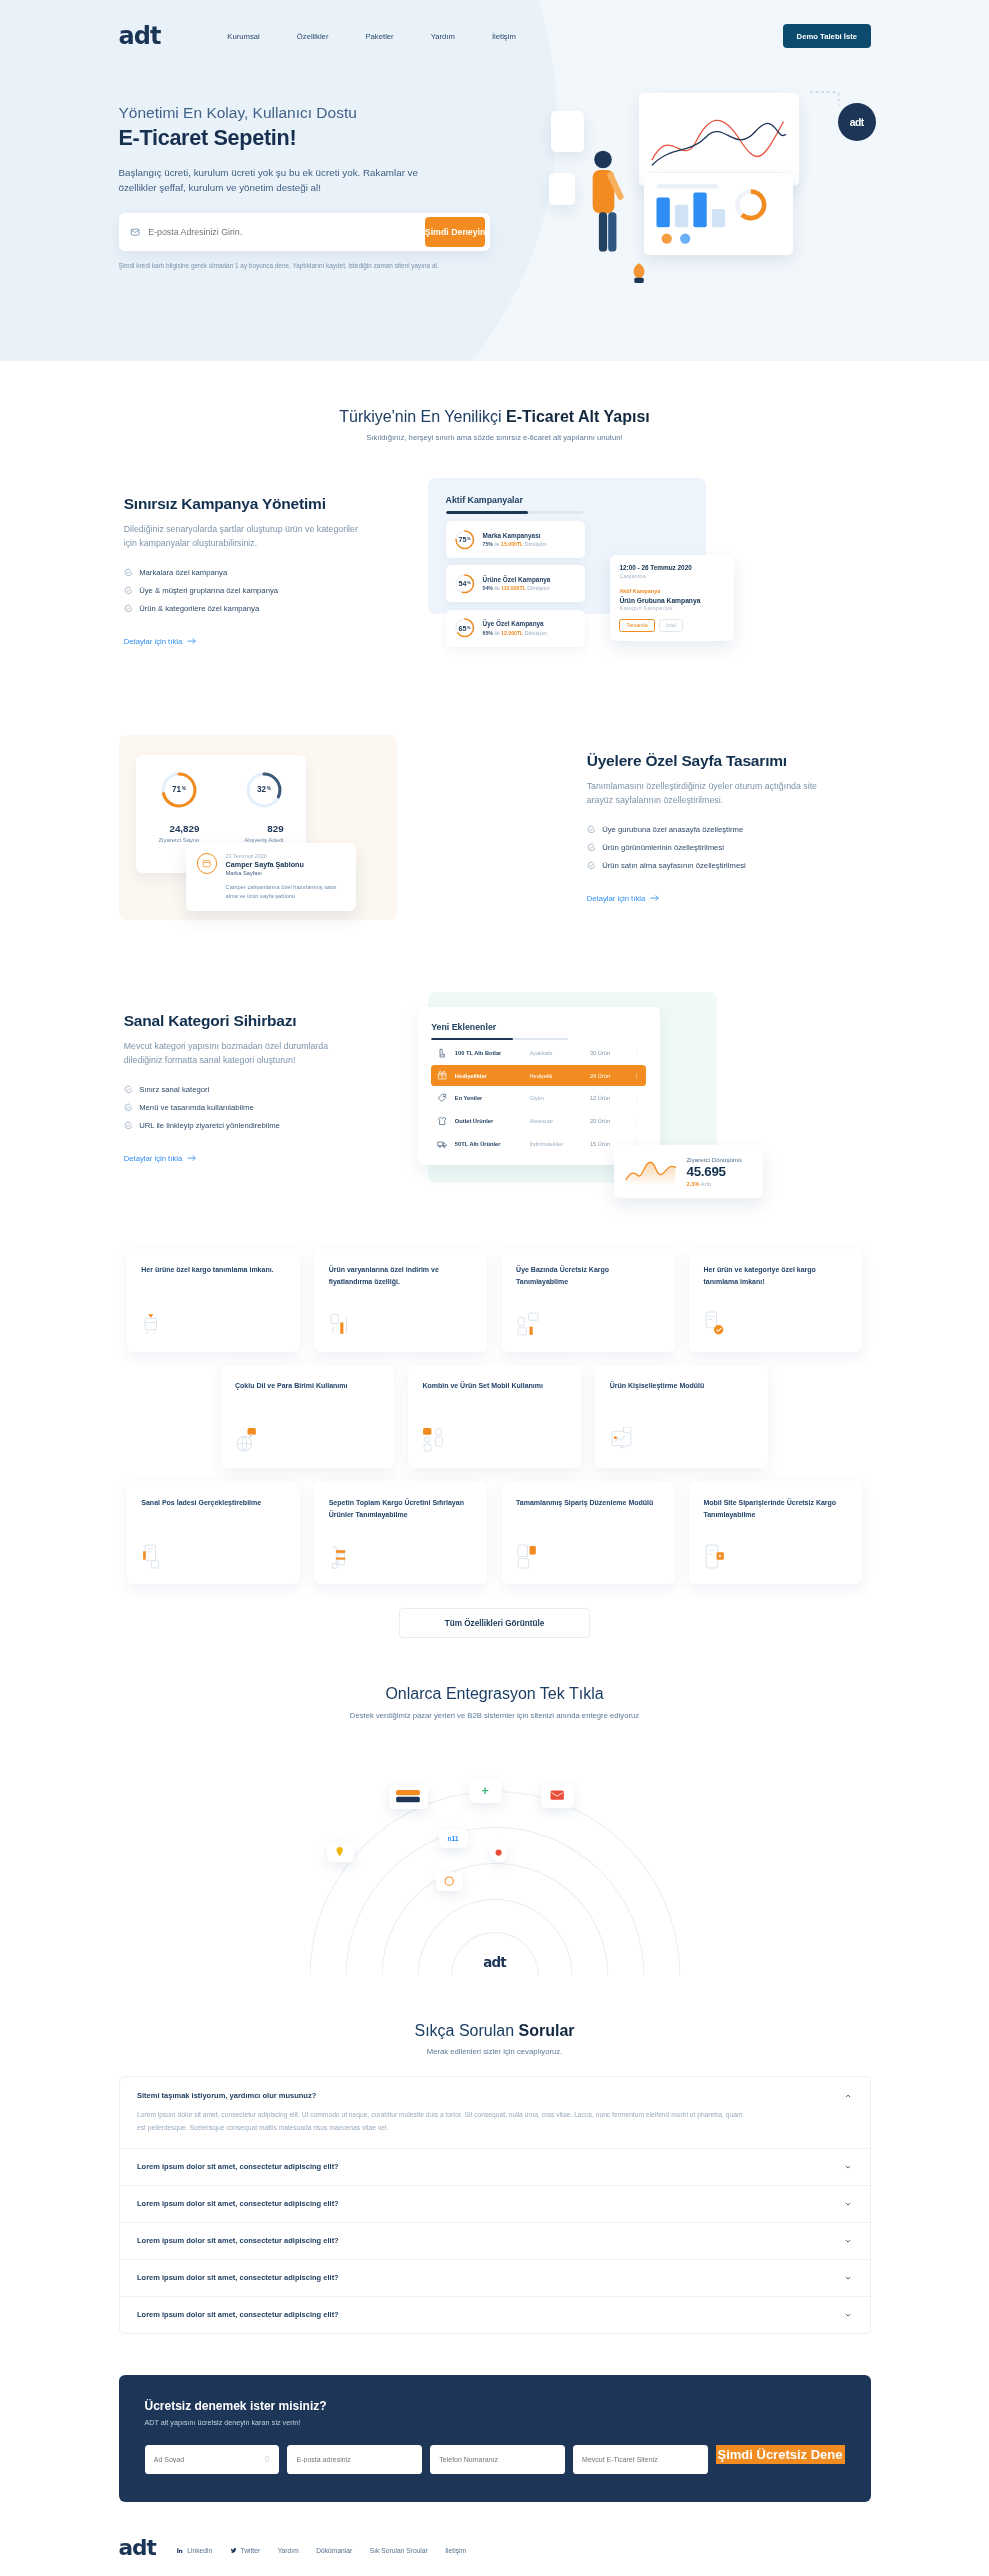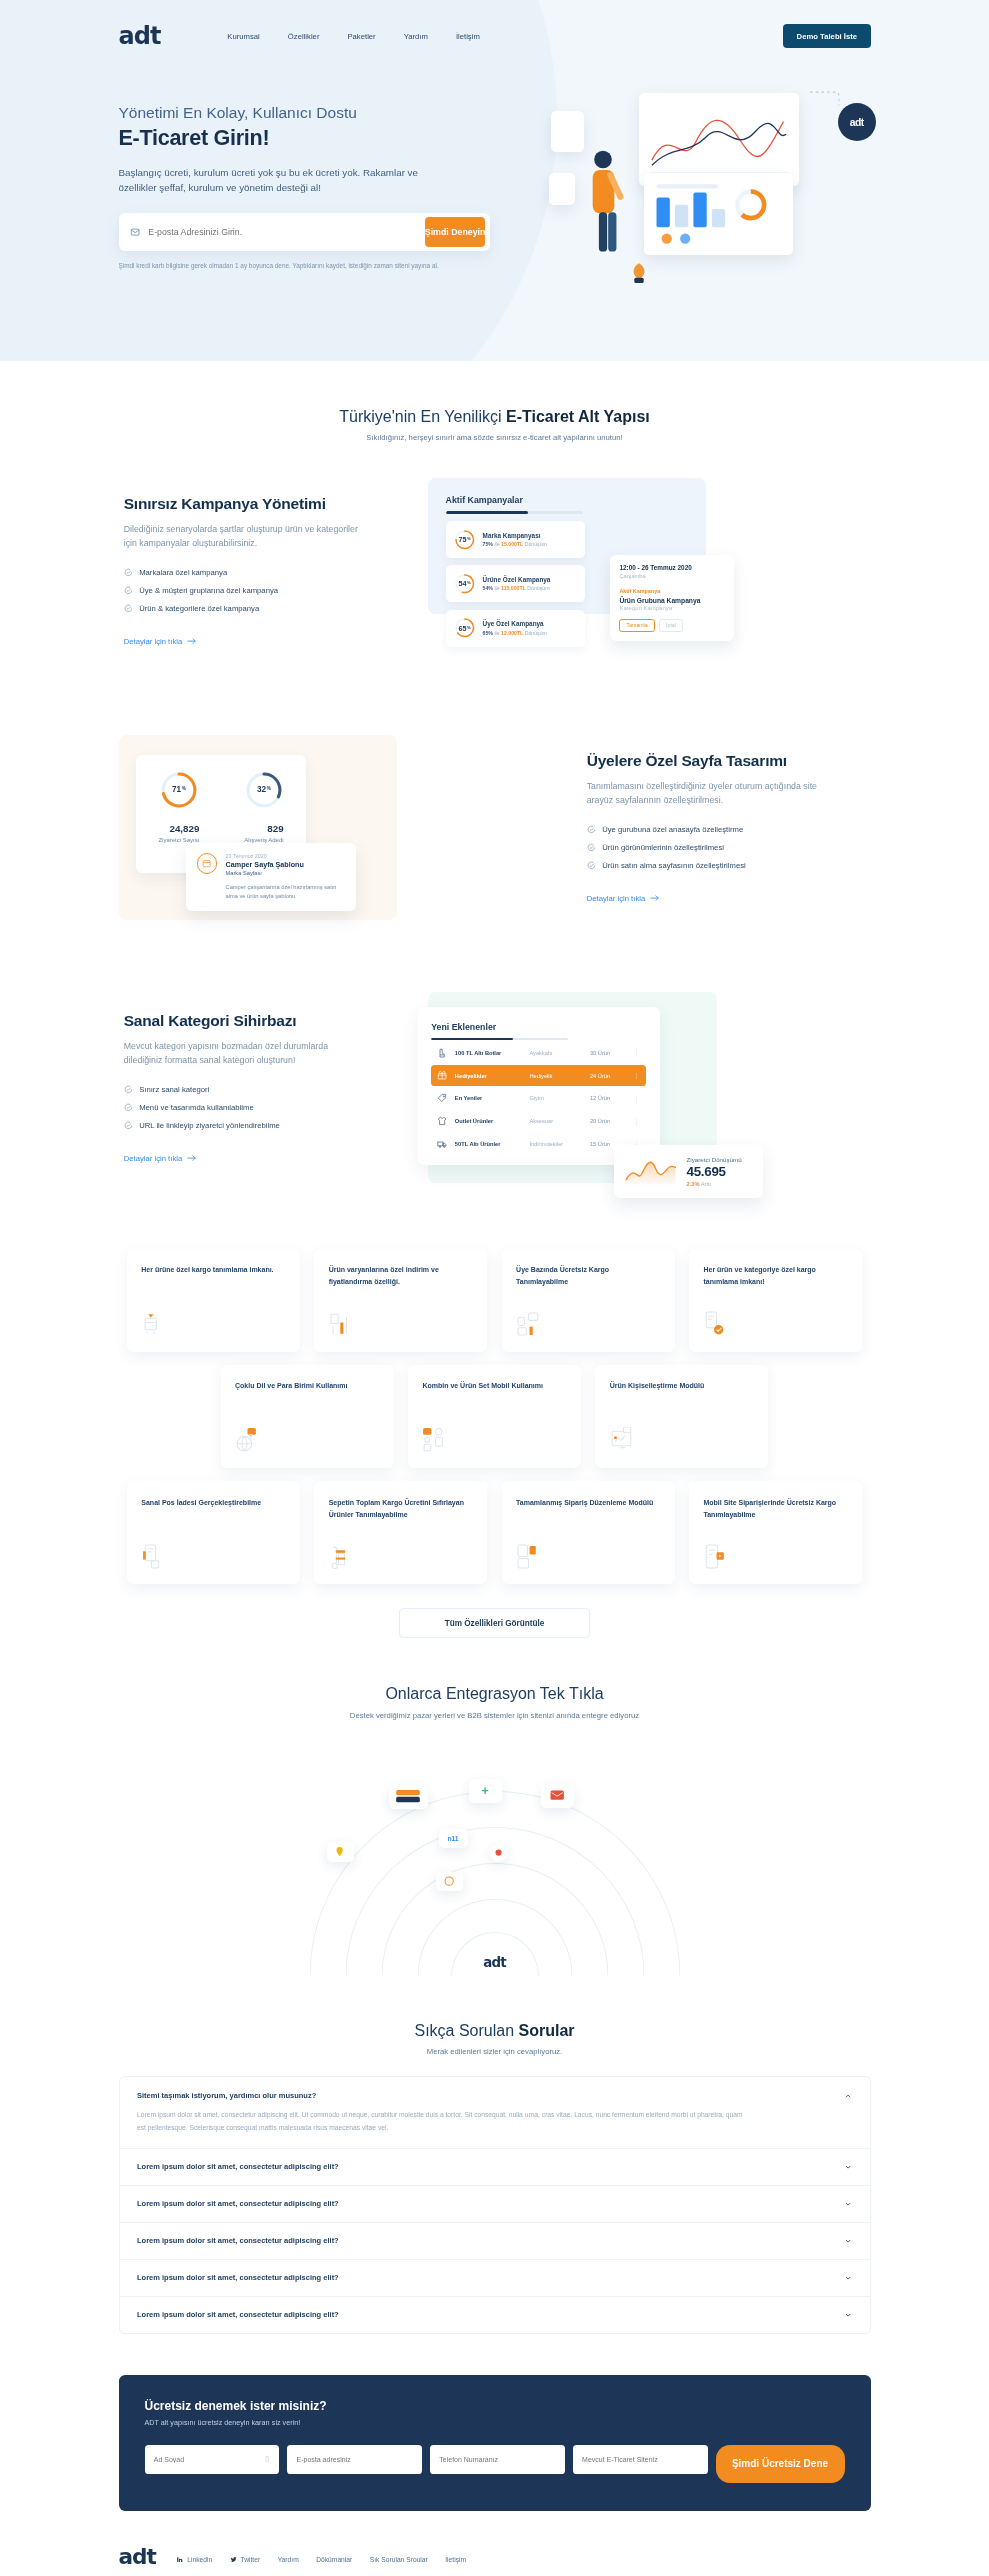--- a/index.html
+++ b/index.html
@@ -13,21 +13,21 @@
   .container{width:752px;margin:0 auto;position:relative}
 
   
   .hero{position:relative;background:#f2f7fb;padding-bottom:31px;overflow:hidden}
   .hero::before{
     content:"";position:absolute;left:-216px;top:-268px;width:773px;height:773px;
     border-radius:50%;background:#eaf2f9;z-index:0;
   }
   .topbar{position:relative;z-index:3;display:flex;align-items:center;height:72px}
   .logo{font-size:24px;font-weight:700;letter-spacing:-1px;color:#1b3557;font-family:"DejaVu Sans",sans-serif;line-height:1}
-  .nav{display:flex;gap:28px;margin-left:67px}
+  .nav{display:flex;gap:37px;margin-left:67px}
   .nav a{font-size:7.7px;color:#2c4a6b;text-decoration:none}
   .cta-top{margin-left:auto;background:#0c4a6e;color:#fff;border:none;border-radius:4.1px;
     padding:7.2px 13.4px;font-size:7.7px;font-weight:600;cursor:pointer;font-family:inherit}
 
   .hero-body{position:relative;z-index:3;display:flex;align-items:flex-start;padding-top:15.5px}
   .hero-left{width:412px;padding-top:15.5px}
   .hero-kicker{font-size:15.5px;color:#43638a;font-weight:400;line-height:1.3}
   .hero-title{font-size:21.6px;font-weight:700;color:#17304f;margin-top:2.1px;letter-spacing:-0.3px}
   .hero-sub{margin-top:13.4px;font-size:9.8px;color:#3f5e80;line-height:1.6;max-width:340px}
   .hero-form{margin-top:17.5px;background:#fff;border-radius:6.2px;box-shadow:0 5.2px 15.5px rgba(20,60,110,.08);
@@ -171,22 +171,22 @@
 
   
   .ctaband{background:#1d3557;border-radius:6.2px;margin-top:41px;padding:24px 26px 28px;color:#fff}
   .ctaband h3{font-size:12px;font-weight:700}
   .ctaband p{margin-top:5.2px;font-size:7.2px;color:#c4d2e2}
   .ctaform{display:flex;gap:8px;margin-top:17.5px}
   .ctaform .fld{background:#fff;border-radius:3.6px;height:29px;display:flex;align-items:center;
     padding:0 9.3px;flex:1;gap:4.1px}
   .ctaform .fld input{border:none;outline:none;font-size:7px;color:#8a9cae;font-family:inherit;flex:1;background:transparent}
   .ctaform .fld .caret{width:6.2px;height:6.2px;color:#b8c6d3}
-  .ctaform .sub{background:#f28c20;border:none;border-radius:14px;height:38px;width:129px;color:#fff;
-    font-size:10px;font-weight:700;cursor:pointer;font-family:inherit}
+  .ctaform .sub{background:#f28c20;border:none;border-radius:0;height:19px;width:129px;color:#fff;
+    font-size:13px;font-weight:700;cursor:pointer;font-family:inherit}
 
   
   footer{padding:36px 0 26px}
   .frow{display:flex;align-items:flex-end;gap:20.6px}
   .flogo{font-size:21.6px;font-weight:700;color:#1b3557;letter-spacing:-1px;line-height:.9;font-family:"DejaVu Sans",sans-serif}
   .flinks{display:flex;gap:17.5px;align-items:center;padding-bottom:3.1px}
   .flinks a{font-size:6.7px;color:#55728f;text-decoration:none;display:flex;align-items:center;gap:3.6px}
   .sico{width:7.2px;height:7.2px;color:#1b3a5c}
   .fdiv{height:0.5px;background:#e8eef4;margin:20.6px 0 13.4px}
 </style>
@@ -205,21 +205,21 @@
           <a href="#">Paketler</a>
           <a href="#">Yardım</a>
           <a href="#">İletişim</a>
         </nav>
         <button class="cta-top">Demo Talebi İste</button>
       </div>
 
       <div class="hero-body">
         <div class="hero-left">
           <div class="hero-kicker">Yönetimi En Kolay, Kullanıcı Dostu</div>
-          <h1 class="hero-title">E-Ticaret Girin!</h1>
+          <h1 class="hero-title">E-Ticaret Sepetin!</h1>
           <p class="hero-sub">Başlangıç ücreti, kurulum ücreti yok şu bu ek ücreti yok. Rakamlar ve özellikler şeffaf, kurulum ve yönetim desteği al!</p>
 
           <div class="hero-form">
             <svg class="mailicon" viewBox="0 0 24 24" fill="none" stroke="currentColor" stroke-width="1.7">
               <path d="M3 7l9 6 9-6M3 7v10a2 2 0 002 2h14a2 2 0 002-2V7a2 2 0 00-2-2H5a2 2 0 00-2 2z"></path>
             </svg>
             <input type="email" placeholder="E-posta Adresinizi Girin." style="">
             <button>Şimdi Deneyin</button>
           </div>
           <div class="hero-note">Şimdi kredi kartı bilgisine gerek olmadan 1 ay boyunca dene. Yaptıklarını kaydet, istediğin zaman siteni yayına al.</div>

